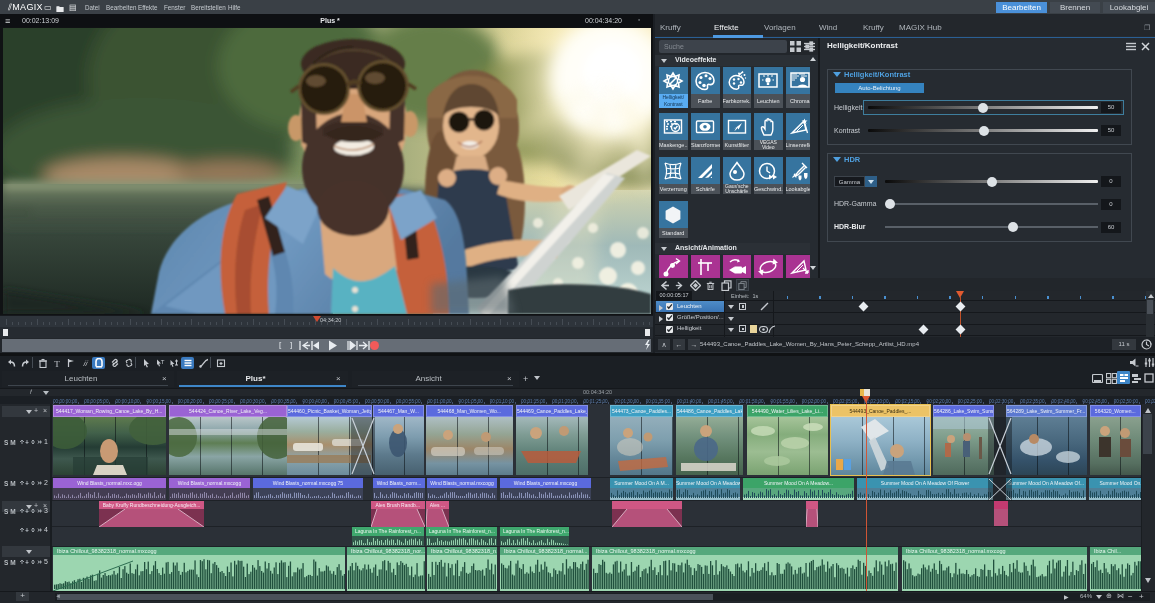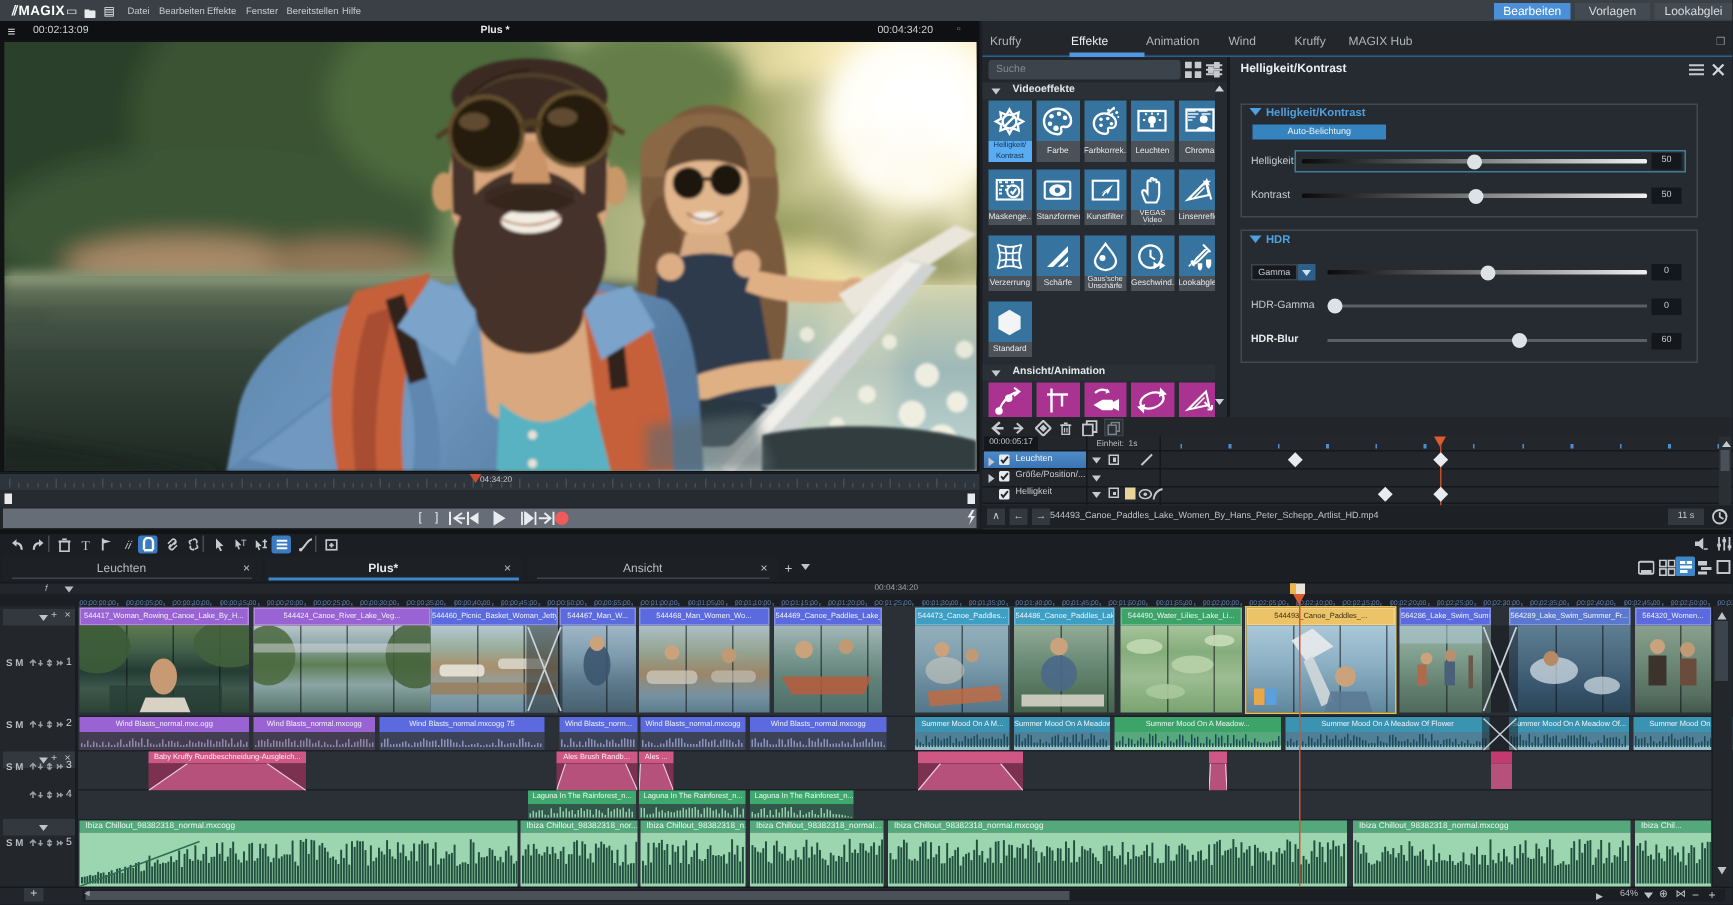--- a/index.html
+++ b/index.html
@@ -6,32 +6,32 @@
   html,body { width:1155px; height:603px; overflow:hidden; background:#1b1f24; }
   body { font-family:"Liberation Sans", sans-serif; color:#c8ccd1; position:relative; }
   .abs { position:absolute; }
   .f7 { font-size:7px; }
   .f8 { font-size:8px; }
 </style>
 </head>
 <body>
 
 <div class="abs" style="left:0;top:0;width:1155px;height:14px;background:#3a4046;"></div>
-<div class="abs" style="left:8px;top:2px;width:240px;height:11px;color:#fff;font-weight:bold;font-size:9px;letter-spacing:0.3px;">⫽MAGIX</div>
+<div class="abs" style="left:8px;top:2px;width:240px;height:11px;color:#fff;font-weight:normal;font-size:9px;letter-spacing:0.3px;">⫽MAGIX</div>
 <div class="abs" style="left:44px;top:2.5px;color:#e8eaec;font-size:8px;">▭</div>
 <div class="abs" style="left:56px;top:2.5px;color:#e8eaec;font-size:8px;">🖿</div>
 <div class="abs" style="left:69px;top:2.5px;color:#e8eaec;font-size:8px;">▤</div>
 <div class="abs" style="left:85px;top:4px;color:#c6cbd0;font-size:6.3px;">Datei</div>
 <div class="abs" style="left:106px;top:4px;color:#c6cbd0;font-size:6.3px;">Bearbeiten</div>
 <div class="abs" style="left:138px;top:4px;color:#c6cbd0;font-size:6.3px;">Effekte</div>
 <div class="abs" style="left:164px;top:4px;color:#c6cbd0;font-size:6.3px;">Fenster</div>
 <div class="abs" style="left:191px;top:4px;color:#c6cbd0;font-size:6.3px;">Bereitstellen</div>
 <div class="abs" style="left:228px;top:4px;color:#c6cbd0;font-size:6.3px;">Hilfe</div>
 <div class="abs f8" style="left:996px;top:2px;width:51px;height:11px;background:#4a90d9;color:#fff;text-align:center;line-height:11px;">Bearbeiten</div>
-<div class="abs f8" style="left:1050px;top:2px;width:50px;height:11px;background:#434a52;color:#d8dce0;text-align:center;line-height:11px;">Vorlagen</div>
+<div class="abs f8" style="left:1050px;top:2px;width:50px;height:11px;background:#434a52;color:#d8dce0;text-align:center;line-height:11px;">Brennen</div>
 <div class="abs f8" style="left:1103px;top:2px;width:52px;height:11px;background:#434a52;color:#d8dce0;text-align:center;line-height:11px;">Lookabglei</div>
 
 <div class="abs" style="left:0;top:14px;width:653px;height:13px;background:#0e1013;"></div>
 <div class="abs" style="left:5px;top:16px;color:#d8dcde;font-size:9px;">≡</div>
 <div class="abs f7" style="left:22px;top:17px;color:#cdd1d5;">00:02:13:09</div>
 <div class="abs f7" style="left:300px;top:17px;width:60px;text-align:center;color:#e8eaec;font-weight:bold;">Plus *</div>
 <div class="abs f7" style="left:585px;top:17px;color:#cdd1d5;">00:04:34:20</div>
 <div class="abs f7" style="left:638px;top:16px;color:#9aa0a6;">▫</div>
 
 <div class="abs" style="left:0;top:27px;width:653px;height:288px;background:#101214;" id="videowrap"></div>
@@ -333,21 +333,21 @@
     <path d="M5,0 L2,5 L4.5,5 L3,10 L7,4 L4.5,4 L6.5,0 Z" fill="#e8ecf0"></path>
   </svg>
 
 <div class="abs" style="left:655px;top:14px;width:500px;height:342px;background:#262b31;"></div>
 
 <div class="abs f8" style="left:655px;top:14px;width:500px;height:22px;background:#23272c;"></div>
 <div class="abs" style="left:655px;top:36.5px;width:500px;height:1.5px;background:#2a5f94;"></div>
 <div class="abs" style="left:713px;top:35px;width:50px;height:3px;background:#4e9ae2;"></div>
 <div class="abs f8" style="left:660px;top:23px;color:#b0b6bc;">Kruffy</div>
 <div class="abs f8" style="left:714px;top:23px;color:#f0f2f4;">Effekte</div>
-<div class="abs f8" style="left:764px;top:23px;color:#b0b6bc;">Animation</div>
+<div class="abs f8" style="left:764px;top:23px;color:#b0b6bc;">Vorlagen</div>
 <div class="abs f8" style="left:819px;top:23px;color:#b0b6bc;">Wind</div>
 <div class="abs f8" style="left:863px;top:23px;color:#b0b6bc;">Kruffy</div>
 <div class="abs f8" style="left:899px;top:23px;color:#b0b6bc;">MAGIX Hub</div>
 <div class="abs f7" style="left:1144px;top:24px;color:#8a9096;">❐</div>
 
 <div class="abs" style="left:655px;top:38px;width:163px;height:17px;background:#22262b;"></div>
 <div class="abs" style="left:659px;top:40px;width:128px;height:13px;background:#3d434b;border-radius:2px;"></div>
 <div class="abs f7" style="left:664px;top:43px;color:#858b92;">Suche</div>
 <svg class="abs" style="left:790px;top:41px;" width="11" height="11" viewBox="0 0 11 11">
     <g fill="#c6cacf">

